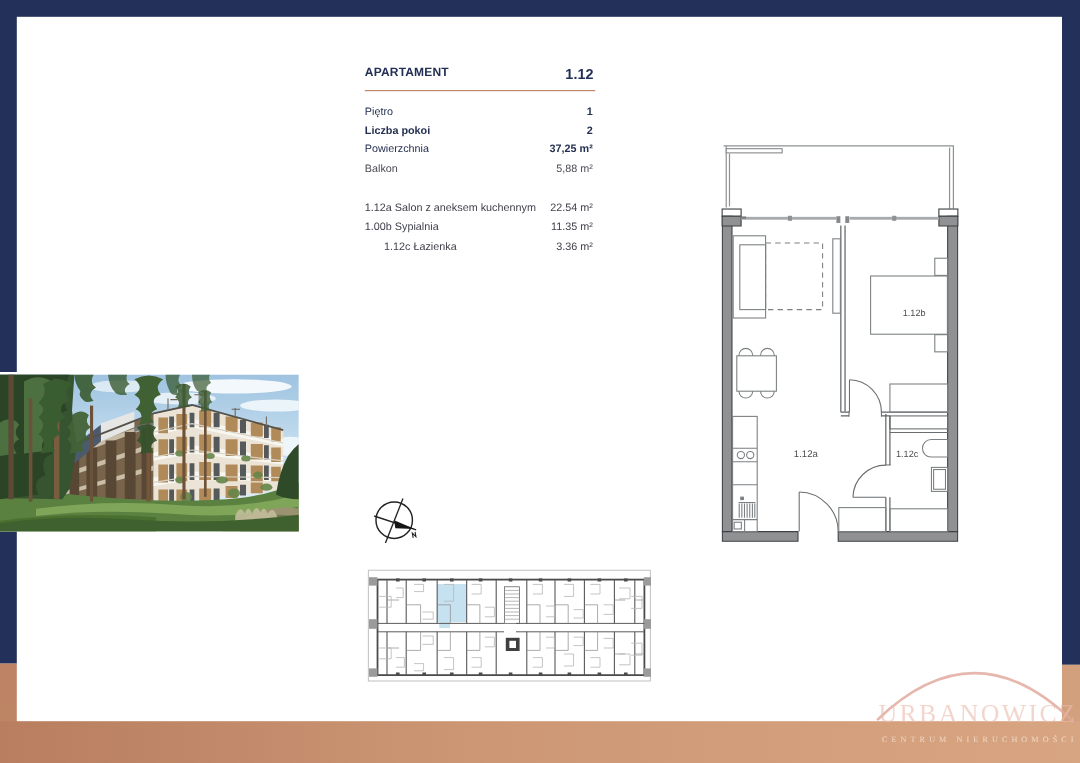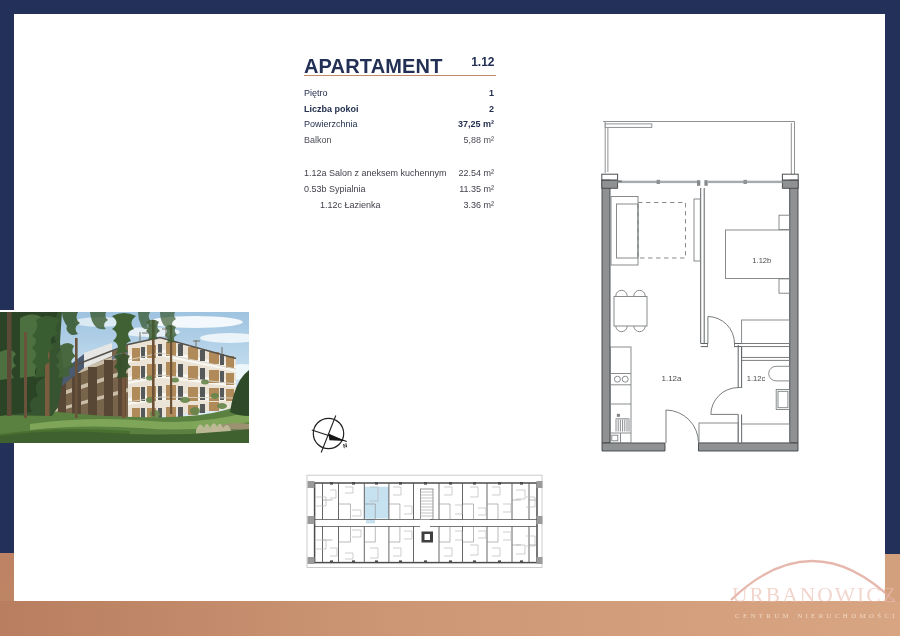--- a/index.html
+++ b/index.html
@@ -17,21 +17,21 @@
 <div class="abs" style="left:0;top:443px;width:14px;height:110px;background:#22305a"></div>
 
 <div class="abs" style="left:885px;top:0;width:15px;height:554px;background:#22305a"></div>
 
 <div class="abs" style="left:0;top:553px;width:14px;height:83px;background:linear-gradient(180deg,#bc8263,#c08867)"></div>
 
 <div class="abs" style="left:885px;top:554px;width:15px;height:82px;background:#d3a07e"></div>
 
 <div class="abs" style="left:0;top:601px;width:900px;height:35px;background:linear-gradient(90deg,#b87e5f,#cd9775 45%,#d8a583)"></div>
 
-<div class="abs" style="left:304px;top:54.5px;width:190px;font-size:20px;font-weight:bold;color:#233055;letter-spacing:0.15px">APARTAMENT</div>
+<div class="abs" style="left:304px;top:54.5px;width:190px;font-size:10px;font-weight:bold;color:#233055;letter-spacing:0.15px">APARTAMENT</div>
 
 <div class="abs" style="left:304px;top:54.5px;width:190.5px;font-size:12px;font-weight:bold;color:#233055;text-align:right">1.12</div>
 
 <div class="abs" style="left:304px;top:74.5px;width:192px;height:1.6px;background:#c08a6a"></div>
 
 <div class="abs" style="left:304px;top:0px;width:190px;font-size:9px;color:#24304f">
 
   <div class="abs" style="top:88px;left:0;font-weight:normal">Piętro</div>
   <div class="abs" style="top:88px;right:0;font-weight:bold">1</div>
 
@@ -40,21 +40,21 @@
 
   <div class="abs" style="top:119.2px;left:0;font-weight:normal">Powierzchnia</div>
   <div class="abs" style="top:119.2px;right:0;font-weight:bold">37,25 m²</div>
 
   <div class="abs" style="top:134.8px;left:0;color:#4c4d57">Balkon</div>
   <div class="abs" style="top:134.8px;right:0;color:#4c4d57">5,88 m²</div>
 
   <div class="abs" style="top:168.3px;left:0;color:#41424c">1.12a Salon z aneksem kuchennym</div>
   <div class="abs" style="top:168.3px;right:0;color:#41424c">22.54 m²</div>
 
-  <div class="abs" style="top:184px;left:0;color:#41424c">0.53b Sypialnia</div>
+  <div class="abs" style="top:184px;left:0;color:#41424c">1.00b Sypialnia</div>
   <div class="abs" style="top:184px;right:0;color:#41424c">11.35 m²</div>
 
   <div class="abs" style="top:200.2px;left:16px;color:#41424c">1.12c Łazienka</div>
   <div class="abs" style="top:200.2px;right:0;color:#41424c">3.36 m²</div>
 </div>
 
 <svg class="abs" style="left:0;top:312px" width="249" height="131" viewBox="0 0 249 131">
   <defs>
     <linearGradient id="sky" x1="0" y1="0" x2="0" y2="1">
       <stop offset="0" stop-color="#9ec3e0"></stop>

